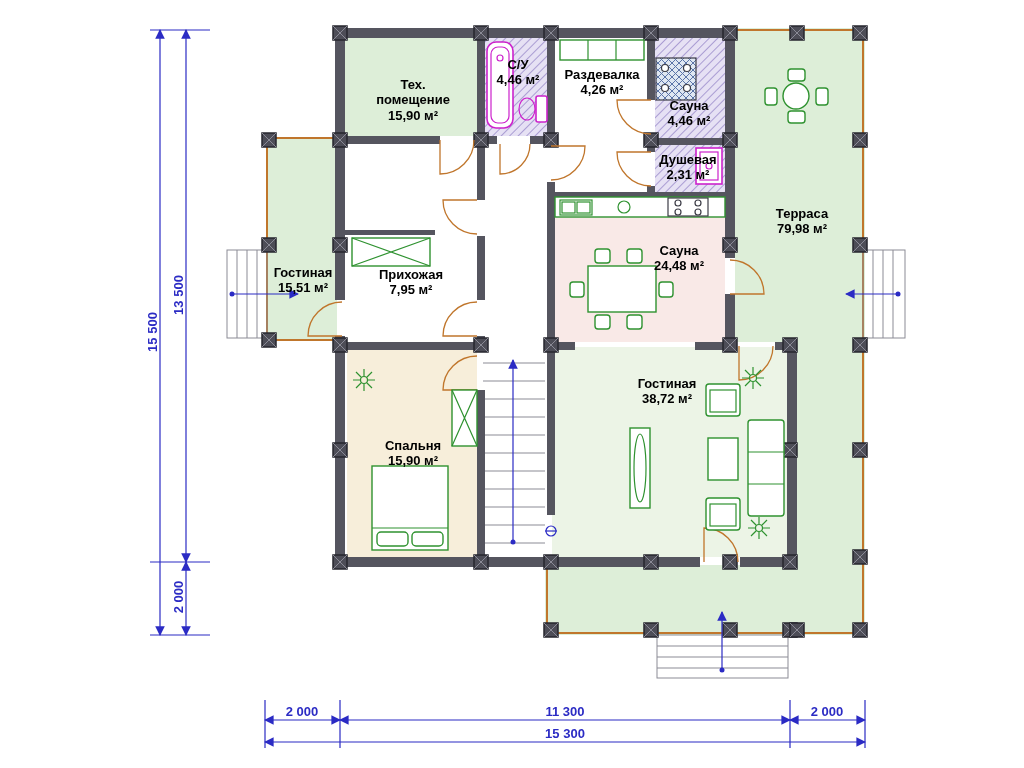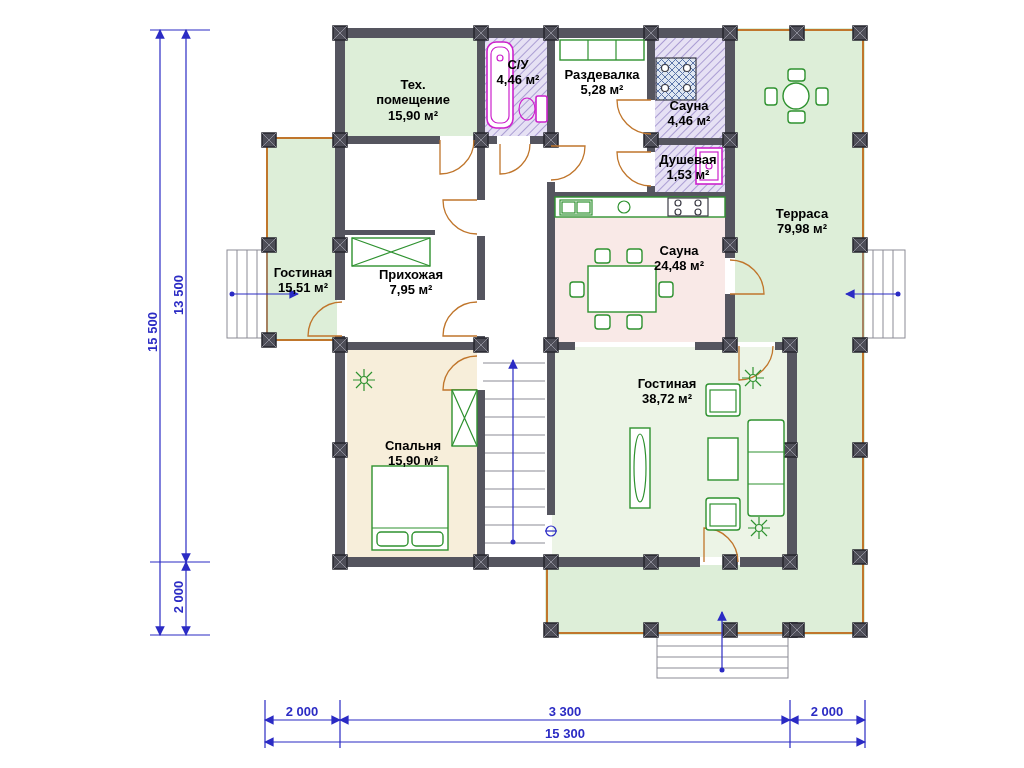--- a/index.html
+++ b/index.html
@@ -325,29 +325,29 @@
 <div class="room-label" style="left:413px;top:100px;width:86px">
   <span>Тех. помещение</span>
   <span>15,90 м²</span>
 </div>
 <div class="room-label" style="left:518px;top:72px;width:60px">
   <span>С/У</span>
   <span>4,46 м²</span>
 </div>
 <div class="room-label" style="left:602px;top:82px;width:92px">
   <span>Раздевалка</span>
-  <span>5,28 м²</span>
+  <span>4,26 м²</span>
 </div>
 <div class="room-label" style="left:689px;top:113px;width:64px">
   <span>Сауна</span>
   <span>4,46 м²</span>
 </div>
 <div class="room-label" style="left:688px;top:167px;width:78px">
   <span>Душевая</span>
-  <span>1,53 м²</span>
+  <span>2,31 м²</span>
 </div>
 <div class="room-label" style="left:802px;top:221px;width:80px">
   <span>Терраса</span>
   <span>79,98 м²</span>
 </div>
 <div class="room-label" style="left:303px;top:280px;width:76px">
   <span>Гостиная</span>
   <span>15,51 м²</span>
 </div>
 <div class="room-label" style="left:411px;top:282px;width:84px">
@@ -364,17 +364,17 @@
 </div>
 <div class="room-label" style="left:413px;top:453px;width:80px">
   <span>Спальня</span>
   <span>15,90 м²</span>
 </div>
 
 <div class="dim-label v" style="left:152px;top:332px">15 500</div>
 <div class="dim-label v" style="left:178px;top:295px">13 500</div>
 <div class="dim-label v" style="left:178px;top:597px">2 000</div>
 <div class="dim-label" style="left:302px;top:711px">2 000</div>
-<div class="dim-label" style="left:565px;top:711px">3 300</div>
+<div class="dim-label" style="left:565px;top:711px">11 300</div>
 <div class="dim-label" style="left:827px;top:711px">2 000</div>
 <div class="dim-label" style="left:565px;top:733px">15 300</div>
 
 </div>
 
 </body></html>

